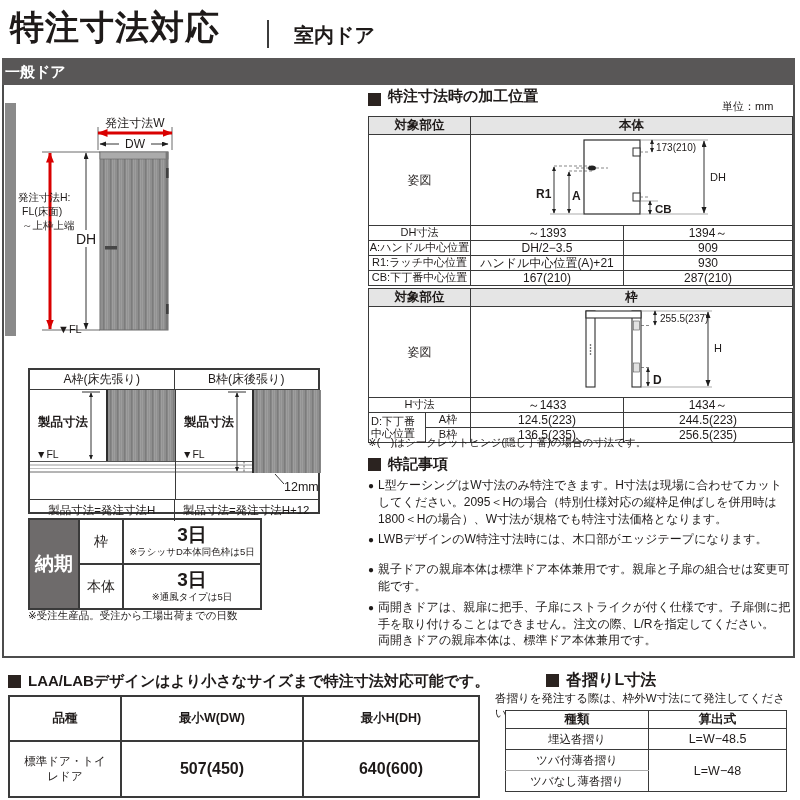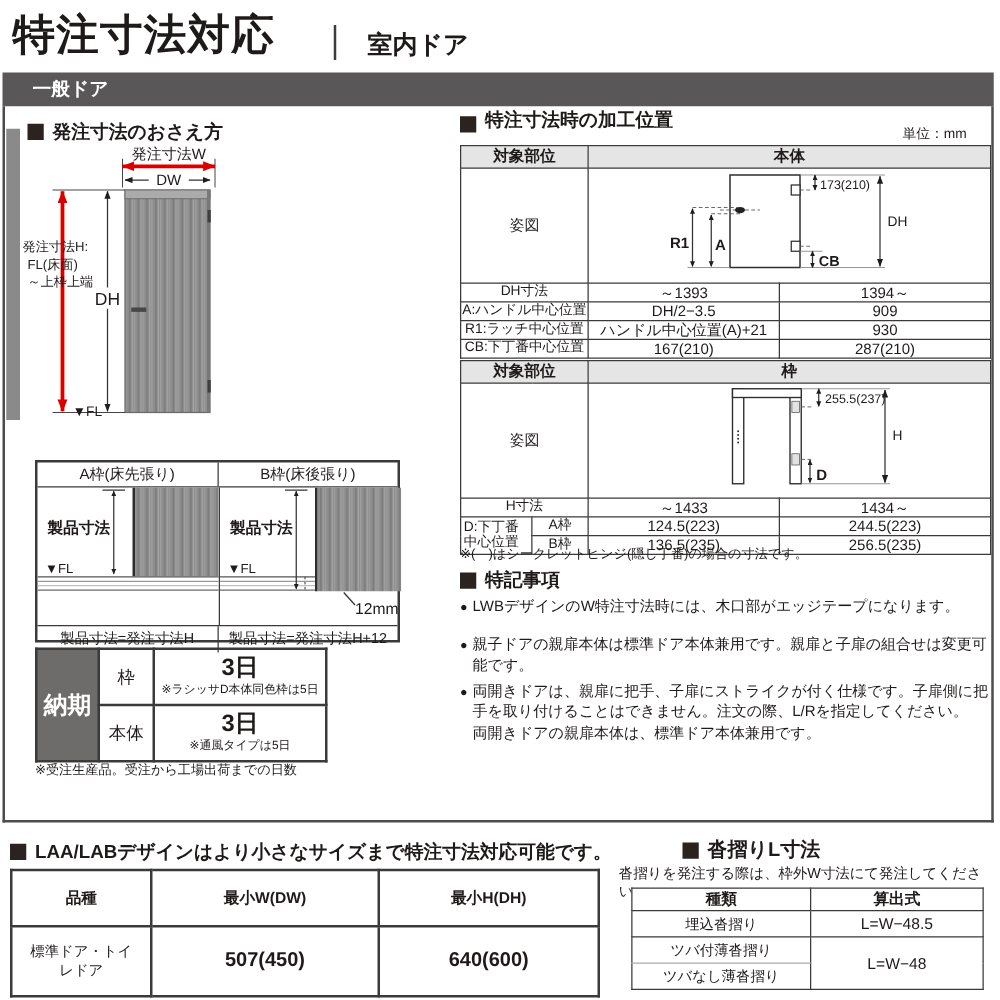--- a/index.html
+++ b/index.html
@@ -9,21 +9,21 @@
   svg{font-family:inherit;}
   svg text{fill:#1e1a19;}
 
   
   .hd-title{left:10px;top:5px;font-size:34px;font-weight:bold;letter-spacing:1px;}
   .hd-sep{left:267px;top:20px;width:2px;height:28px;background:#3c3c3c;}
   .hd-sub{left:294px;top:22px;font-size:20px;font-weight:bold;}
 
   
   .bar{left:2px;top:58px;width:793px;height:27px;background:#595757;color:#fff;
-       font-size:15px;font-weight:bold;line-height:27px;padding-left:24px;box-sizing:border-box;}
+       font-size:15px;font-weight:bold;line-height:27px;padding-left:3px;box-sizing:border-box;}
   .box{left:2px;top:85px;width:793px;height:573px;border:2px solid #4c4c4c;border-top:none;box-sizing:border-box;}
 
   
   .sec-h{display:flex;align-items:center;gap:7px;font-size:15px;font-weight:bold;}
   .sec-h.big{font-size:16px;margin-left:44px;}
   .sq{width:13px;height:13px;background:#2b2320;flex:none;}
 
   .h-left{left:22px;top:96px;}
   .h-proc{left:368px;top:87px;align-items:flex-end;}
   .unit{left:722px;top:99px;font-size:11px;}
@@ -118,24 +118,20 @@
     </defs>
   </svg>
 
   <div class="abs hd-title">特注寸法対応</div>
   <div class="abs hd-sep"></div>
   <div class="abs hd-sub">室内ドア</div>
 
   <div class="abs bar">一般ドア</div>
   <div class="abs box"></div>
 
-  <div class="abs h-left sec-h">
-    <span class="sq"></span>
-    <span>発注寸法のおさえ方</span>
-  </div>
 
   <svg class="abs door-svg" width="340" height="240" viewBox="0 0 340 240">
     <rect x="3" y="3" width="11" height="233" fill="#8a8a8a"></rect>
 
     <g>
       <rect x="98" y="52" width="68" height="178" fill="url(#woodp)" stroke="#6a6a6a" stroke-width="1"></rect>
       <rect x="98" y="52" width="68" height="7" fill="#ababab" stroke="#6a6a6a" stroke-width="0.7"></rect>
       <rect x="163.6" y="52" width="2.4" height="178" fill="#787878"></rect>
       <rect x="103" y="146" width="12" height="3.5" fill="#474747"></rect>
       <rect x="164" y="68" width="2.6" height="10" fill="#3f3f3f"></rect>
@@ -372,20 +368,24 @@
 
   <div class="abs fn1">※(　)はシークレットヒンジ(隠し丁番)の場合の寸法です。</div>
 
   <div class="abs h-notes sec-h">
     <span class="sq"></span>
     <span>特記事項</span>
   </div>
   <div class="abs notes">
     <div class="note-item">
       <span class="blt"></span>
+      <span class="note-txt">L型ケーシングはW寸法のみ特注できます。H寸法は現場に合わせてカットしてください。2095＜Hの場合（特別仕様対応の縦枠足伸ばしを併用時は1800＜Hの場合）、W寸法が規格でも特注寸法価格となります。</span>
+    </div>
+    <div class="note-item">
+      <span class="blt"></span>
       <span class="note-txt">LWBデザインのW特注寸法時には、木口部がエッジテープになります。</span>
     </div>
     <div class="note-item gap">
       <span class="blt"></span>
       <span class="note-txt">親子ドアの親扉本体は標準ドア本体兼用です。親扉と子扉の組合せは変更可能です。</span>
     </div>
     <div class="note-item">
       <span class="blt"></span>
       <span class="note-txt">両開きドアは、親扉に把手、子扉にストライクが付く仕様です。子扉側に把手を取り付けることはできません。注文の際、L/Rを指定してください。
 両開きドアの親扉本体は、標準ドア本体兼用です。</span>

